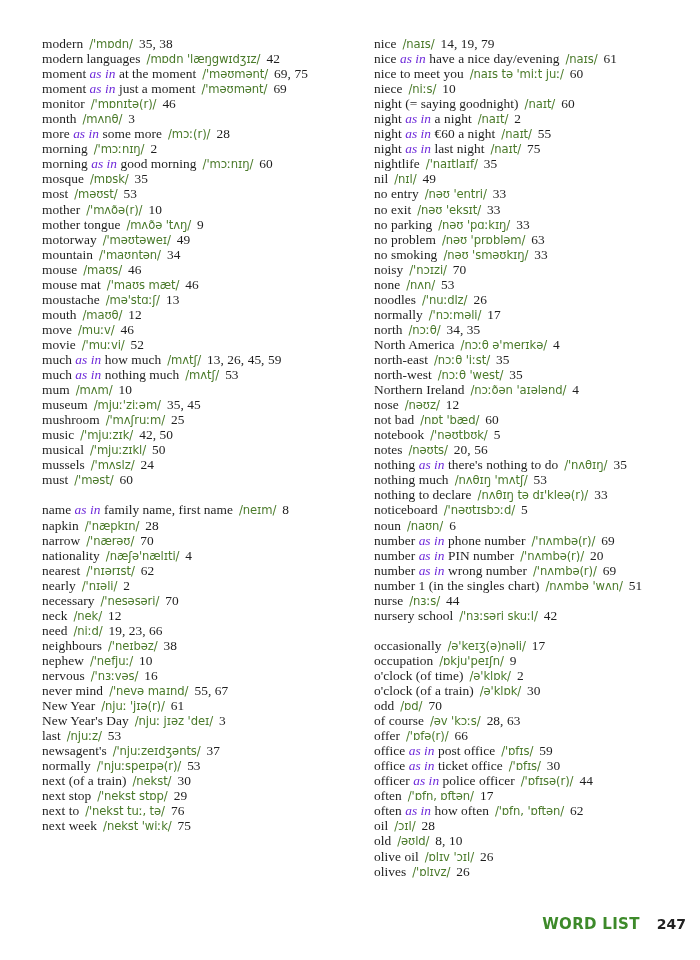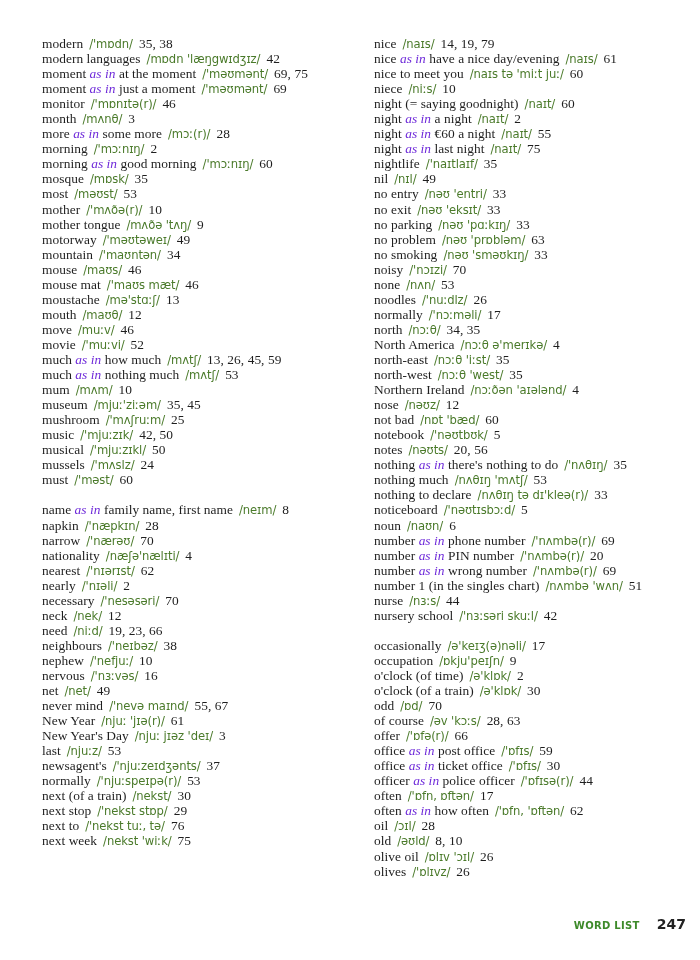--- a/index.html
+++ b/index.html
@@ -48,21 +48,21 @@
     .spacer { height: 15.05px; }
     .footer {
       position: absolute;
       right: 14px;
       top: 914px;
       font-family: "DejaVu Sans", "Liberation Sans", sans-serif;
       white-space: nowrap;
     }
     .footer-label {
       color: #3d8a2a;
-      font-size: 10px;
+      font-size: 15px;
       font-weight: bold;
       letter-spacing: 0.3px;
     }
     .footer-num {
       color: #222;
       font-size: 14px;
       font-weight: bold;
       margin-left: 12px;
     }
   </style>
@@ -107,21 +107,20 @@
       <div class="entry"><span class="word">narrow</span><span class="pron">/'nærəʊ/</span><span class="pages">70</span></div>
       <div class="entry"><span class="word">nationality</span><span class="pron">/næʃə'nælɪti/</span><span class="pages">4</span></div>
       <div class="entry"><span class="word">nearest</span><span class="pron">/'nɪərɪst/</span><span class="pages">62</span></div>
       <div class="entry"><span class="word">nearly</span><span class="pron">/'nɪəli/</span><span class="pages">2</span></div>
       <div class="entry"><span class="word">necessary</span><span class="pron">/'nesəsəri/</span><span class="pages">70</span></div>
       <div class="entry"><span class="word">neck</span><span class="pron">/nek/</span><span class="pages">12</span></div>
       <div class="entry"><span class="word">need</span><span class="pron">/niːd/</span><span class="pages">19, 23, 66</span></div>
       <div class="entry"><span class="word">neighbours</span><span class="pron">/'neɪbəz/</span><span class="pages">38</span></div>
       <div class="entry"><span class="word">nephew</span><span class="pron">/'nefjuː/</span><span class="pages">10</span></div>
       <div class="entry"><span class="word">nervous</span><span class="pron">/'nɜːvəs/</span><span class="pages">16</span></div>
-      <div class="entry"><span class="word">net</span><span class="pron">/net/</span><span class="pages">49</span></div>
       <div class="entry"><span class="word">never mind</span><span class="pron">/'nevə maɪnd/</span><span class="pages">55, 67</span></div>
       <div class="entry"><span class="word">New Year</span><span class="pron">/njuː 'jɪə(r)/</span><span class="pages">61</span></div>
       <div class="entry"><span class="word">New Year's Day</span><span class="pron">/njuː jɪəz 'deɪ/</span><span class="pages">3</span></div>
       <div class="entry"><span class="word">last</span><span class="pron">/njuːz/</span><span class="pages">53</span></div>
       <div class="entry"><span class="word">newsagent's</span><span class="pron">/'njuːzeɪdʒənts/</span><span class="pages">37</span></div>
       <div class="entry"><span class="word">normally</span><span class="pron">/'njuːspeɪpə(r)/</span><span class="pages">53</span></div>
       <div class="entry"><span class="word">next (of a train)</span><span class="pron">/nekst/</span><span class="pages">30</span></div>
       <div class="entry"><span class="word">next stop</span><span class="pron">/'nekst stɒp/</span><span class="pages">29</span></div>
       <div class="entry"><span class="word">next to</span><span class="pron">/'nekst tuː, tə/</span><span class="pages">76</span></div>
       <div class="entry"><span class="word">next week</span><span class="pron">/nekst 'wiːk/</span><span class="pages">75</span></div>

